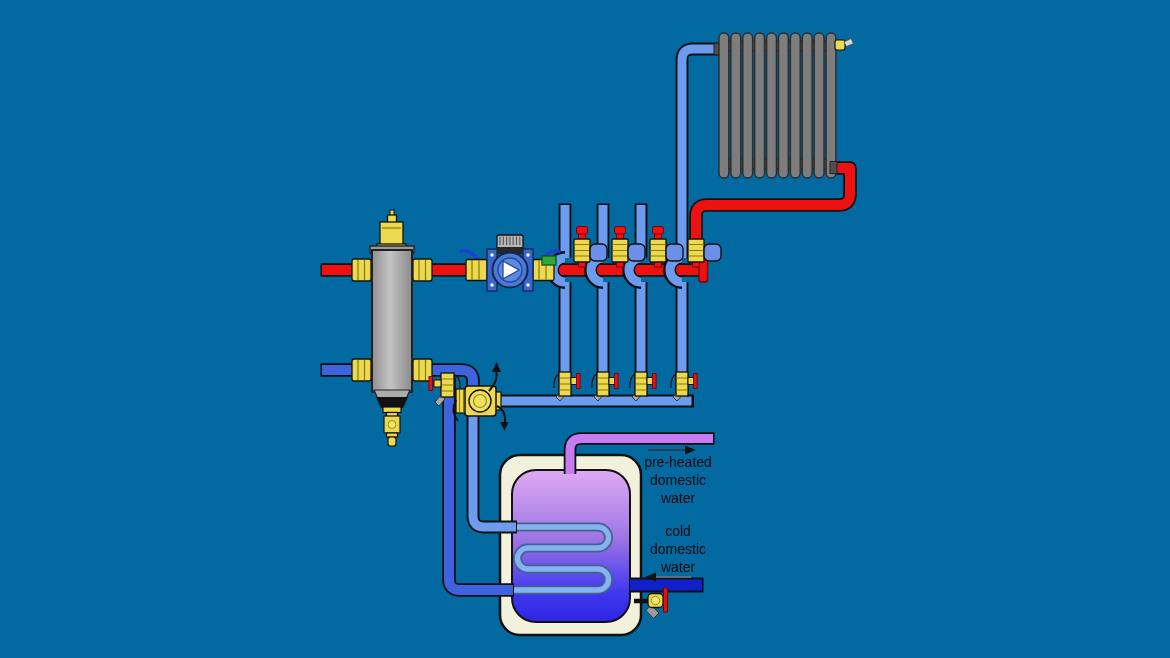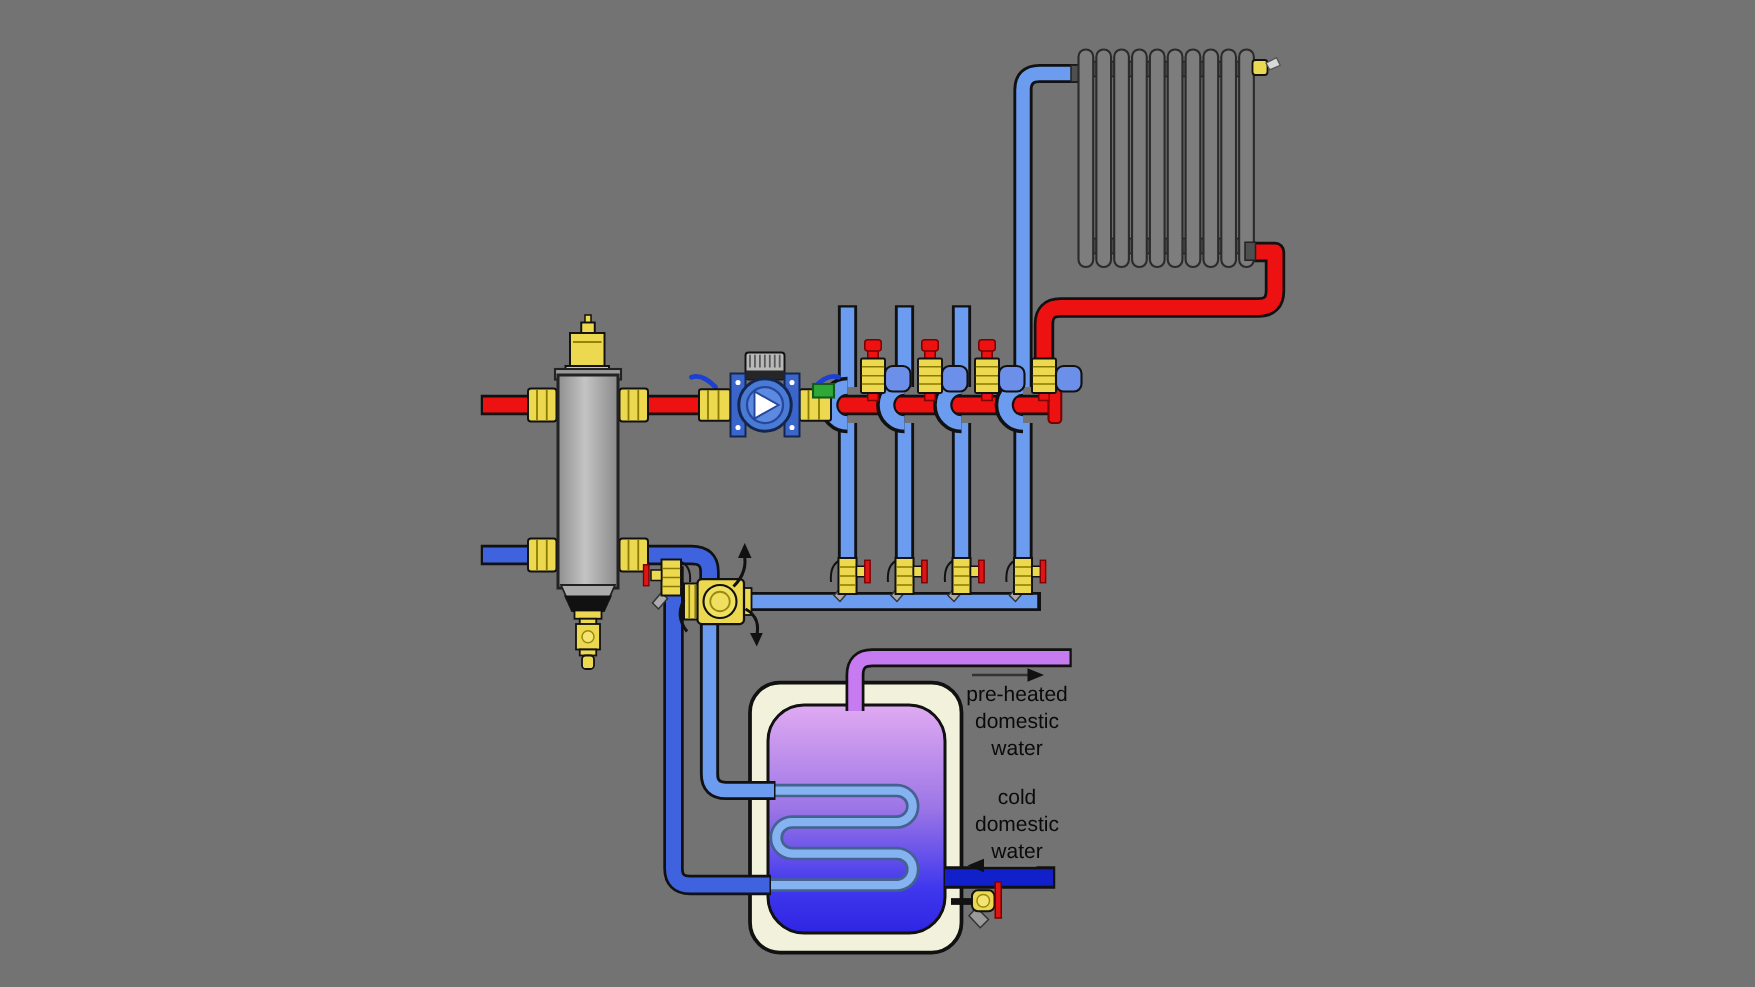--- a/index.html
+++ b/index.html
@@ -1,16 +1,16 @@
 <!DOCTYPE html>
 <html><head>
 <meta charset="utf-8">
 <style>
   html,body{margin:0;padding:0;background:#ffffff;}
-  .stage{position:relative;width:1170px;height:658px;background:#737373;overflow:hidden;
+  .stage{position:relative;width:1170px;height:658px;background:#0369a1;overflow:hidden;
          font-family:"Liberation Sans", sans-serif;}
   svg{display:block}
   text{font-family:"Liberation Sans", sans-serif;font-size:14px;fill:#0a0a0a;}
 </style>
 </head>
 <body>
 
 <div class="stage">
 <svg width="1170" height="658" viewBox="0 0 1170 658" xmlns="http://www.w3.org/2000/svg">
   <defs>

